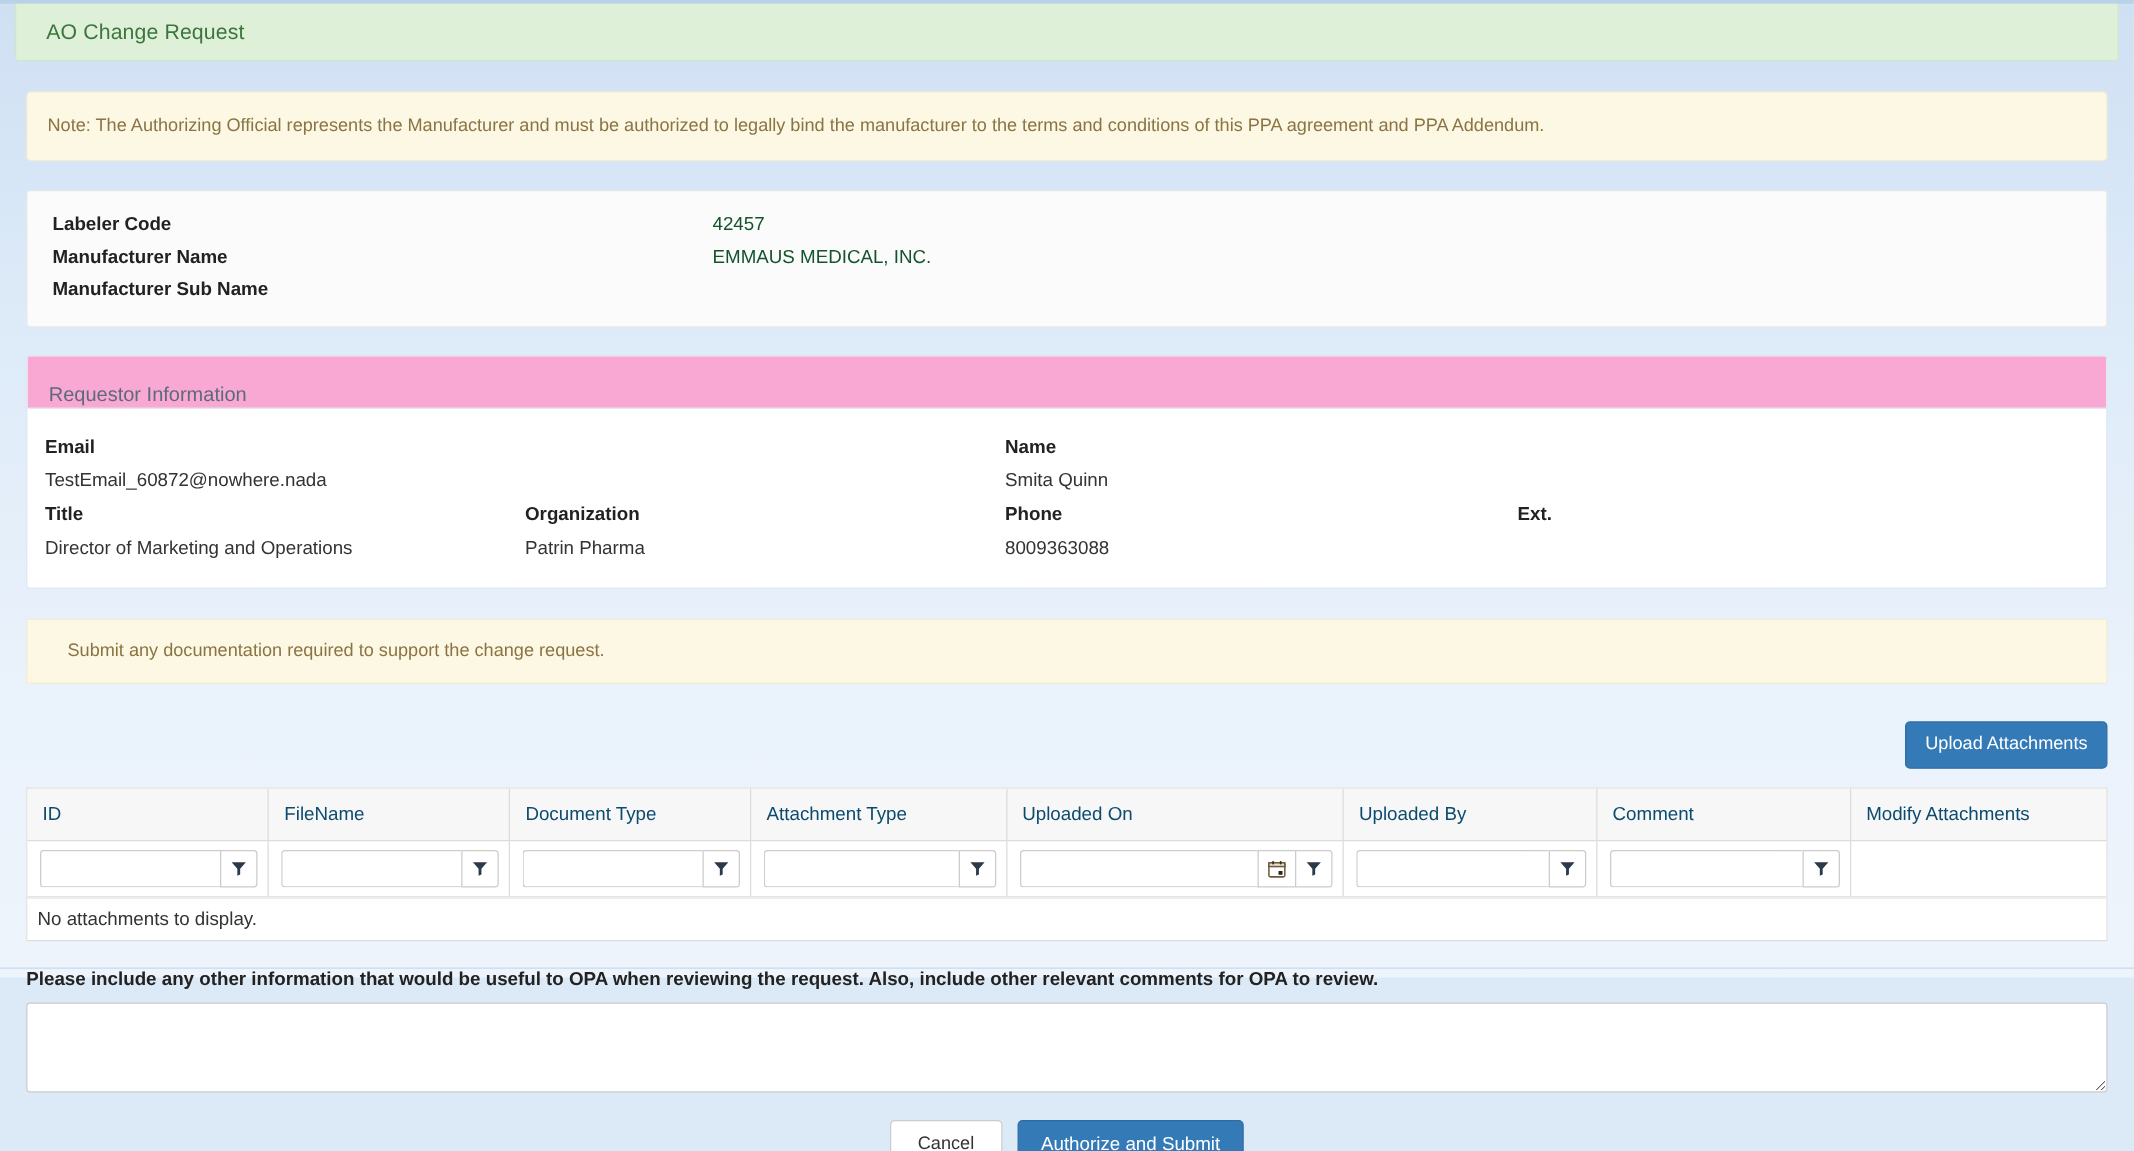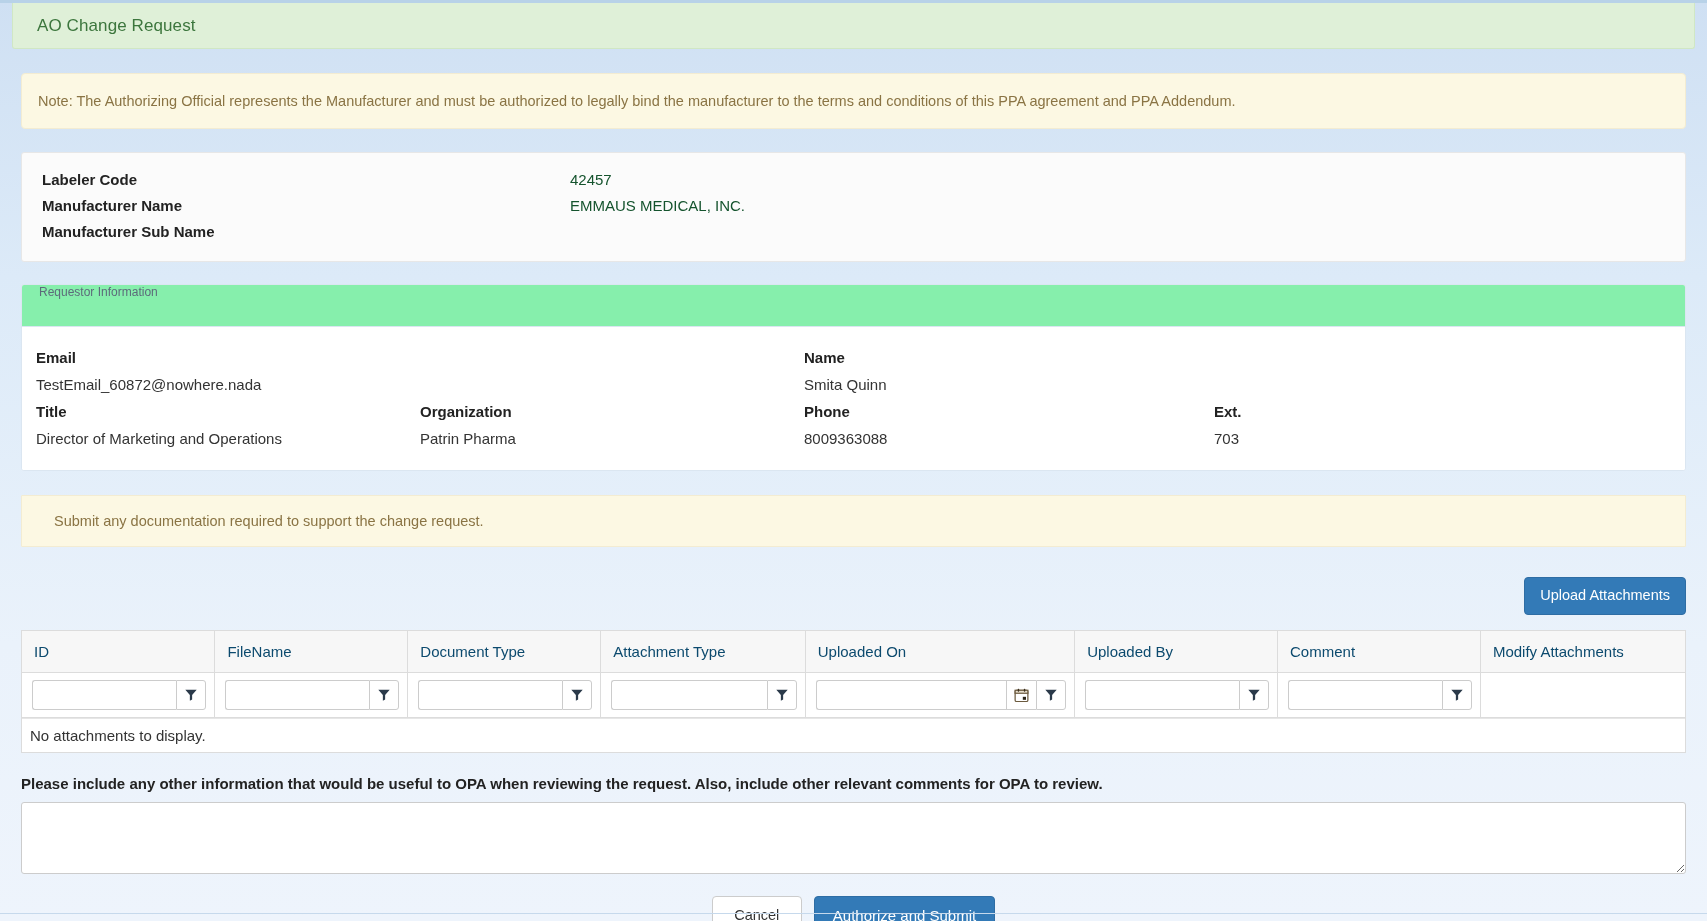--- a/index.html
+++ b/index.html
@@ -9,21 +9,21 @@
     width: 1707px; height: 921px;
     background: #dce9f7;
     font-family: "Liberation Sans", sans-serif;
     font-size: 15px;
     color: #333333;
     overflow: hidden;
   }
   .page {
     position: relative;
     width: 1707px;
-    height: 921px;
+    height: 782px;
     background: linear-gradient(180deg, #cfe0f3 0%, #dceaf8 30%, #eaf2fb 70%, #eef4fc 100%);
   }
   .topline {
     height: 3px;
     background: #b8d2e8;
     width: 100%;
   }
 
   
   .header-banner {
@@ -81,28 +81,28 @@
 
   
   .req-panel {
     margin: 22px 21px 0 21px;
     border: 1px solid #dbe6f1;
     border-radius: 3px;
     overflow: hidden;
     background: #ffffff;
   }
   .req-head {
-    background: #86efac;
+    background: #f9a8d4;
     border-bottom: 1px solid #dbe6f1;
     height: 42px;
     display: flex;
-    align-items: flex-start;
+    align-items: flex-end;
     padding-left: 17px;
     color: #5c6b7a;
-    font-size: 12px;
+    font-size: 16px;
   }
   .req-body {
     background: #fff;
     padding: 17px 0 18px 0;
   }
   .req-grid {
     display: flex;
     padding-left: 14px;
   }
   .rcol { }
@@ -352,23 +352,20 @@
 
       <div class="req-grid">
         <div class="rcol rcol-1">
             <div class="rvalue">Director of Marketing and Operations</div>
           </div>
         <div class="rcol rcol-2">
             <div class="rvalue">Patrin Pharma</div>
           </div>
         <div class="rcol rcol-3">
             <div class="rvalue">8009363088</div>
-          </div>
-        <div class="rcol rcol-4">
-            <div class="rvalue">703</div>
           </div>
       </div>
     </div>
   </div>
 
   <div class="alert-docs">
     <span>Submit any documentation required to support the change request.</span>
   </div>
 
   <div class="upload-row">

